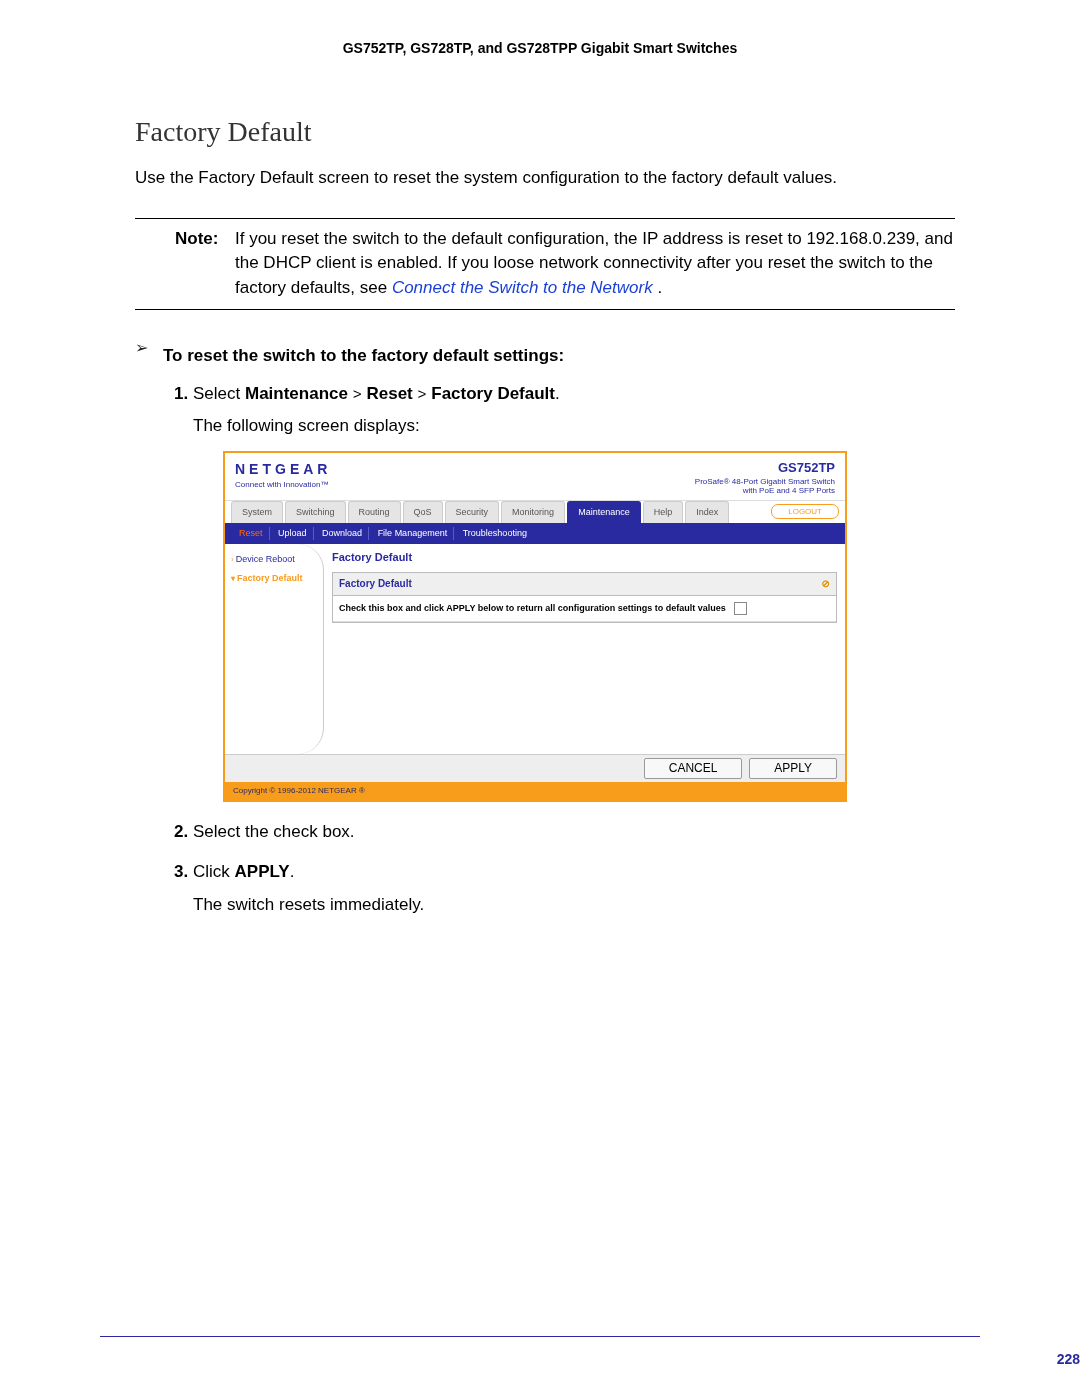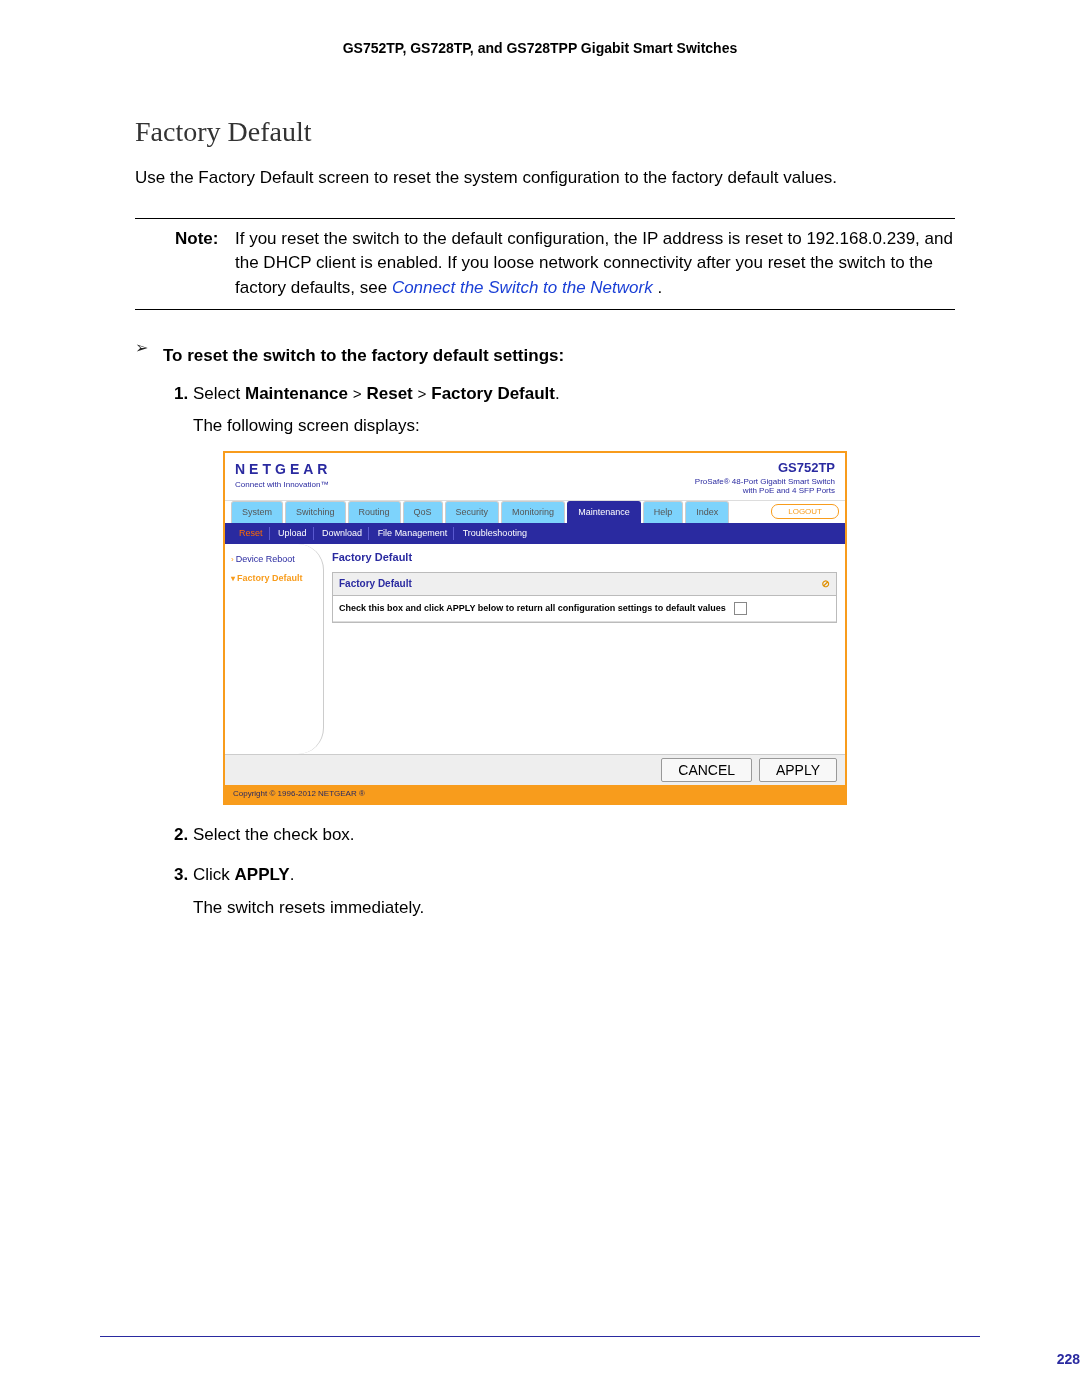--- a/index.html
+++ b/index.html
@@ -148,21 +148,21 @@
     position: relative;
   }
   .main-tab {
     padding: 4px 10px;
     font-size: 9px;
     color: #555;
     border: 1px solid #ccc;
     border-bottom: none;
     border-radius: 3px 3px 0 0;
     margin-right: 2px;
-    background: #7dd3fc;
+    background: #e5e5e5;
   }
   .main-tab.active {
     background: #2a2aa0;
     color: #fff;
     border-color: #2a2aa0;
   }
   .logout {
     margin-left: auto;
     border: 1px solid #f89c1c;
     color: #f89c1c;
@@ -256,22 +256,22 @@
   .shot-footer {
     background: #eee;
     padding: 3px 8px;
     text-align: right;
     border-top: 1px solid #ccc;
   }
   .btn-sm {
     display: inline-block;
     border: 1px solid #999;
     background: #f8f8f8;
-    font-size: 14px;
-    padding: 1px 16px;
+    font-size: 12px;
+    padding: 1px 24px;
     border-radius: 2px;
     margin-left: 4px;
   }
   .shot-copy {
     background: #f89c1c;
     color: #2a2a60;
     font-size: 8px;
     padding: 3px 8px;
   }
   .page-footer-line {

